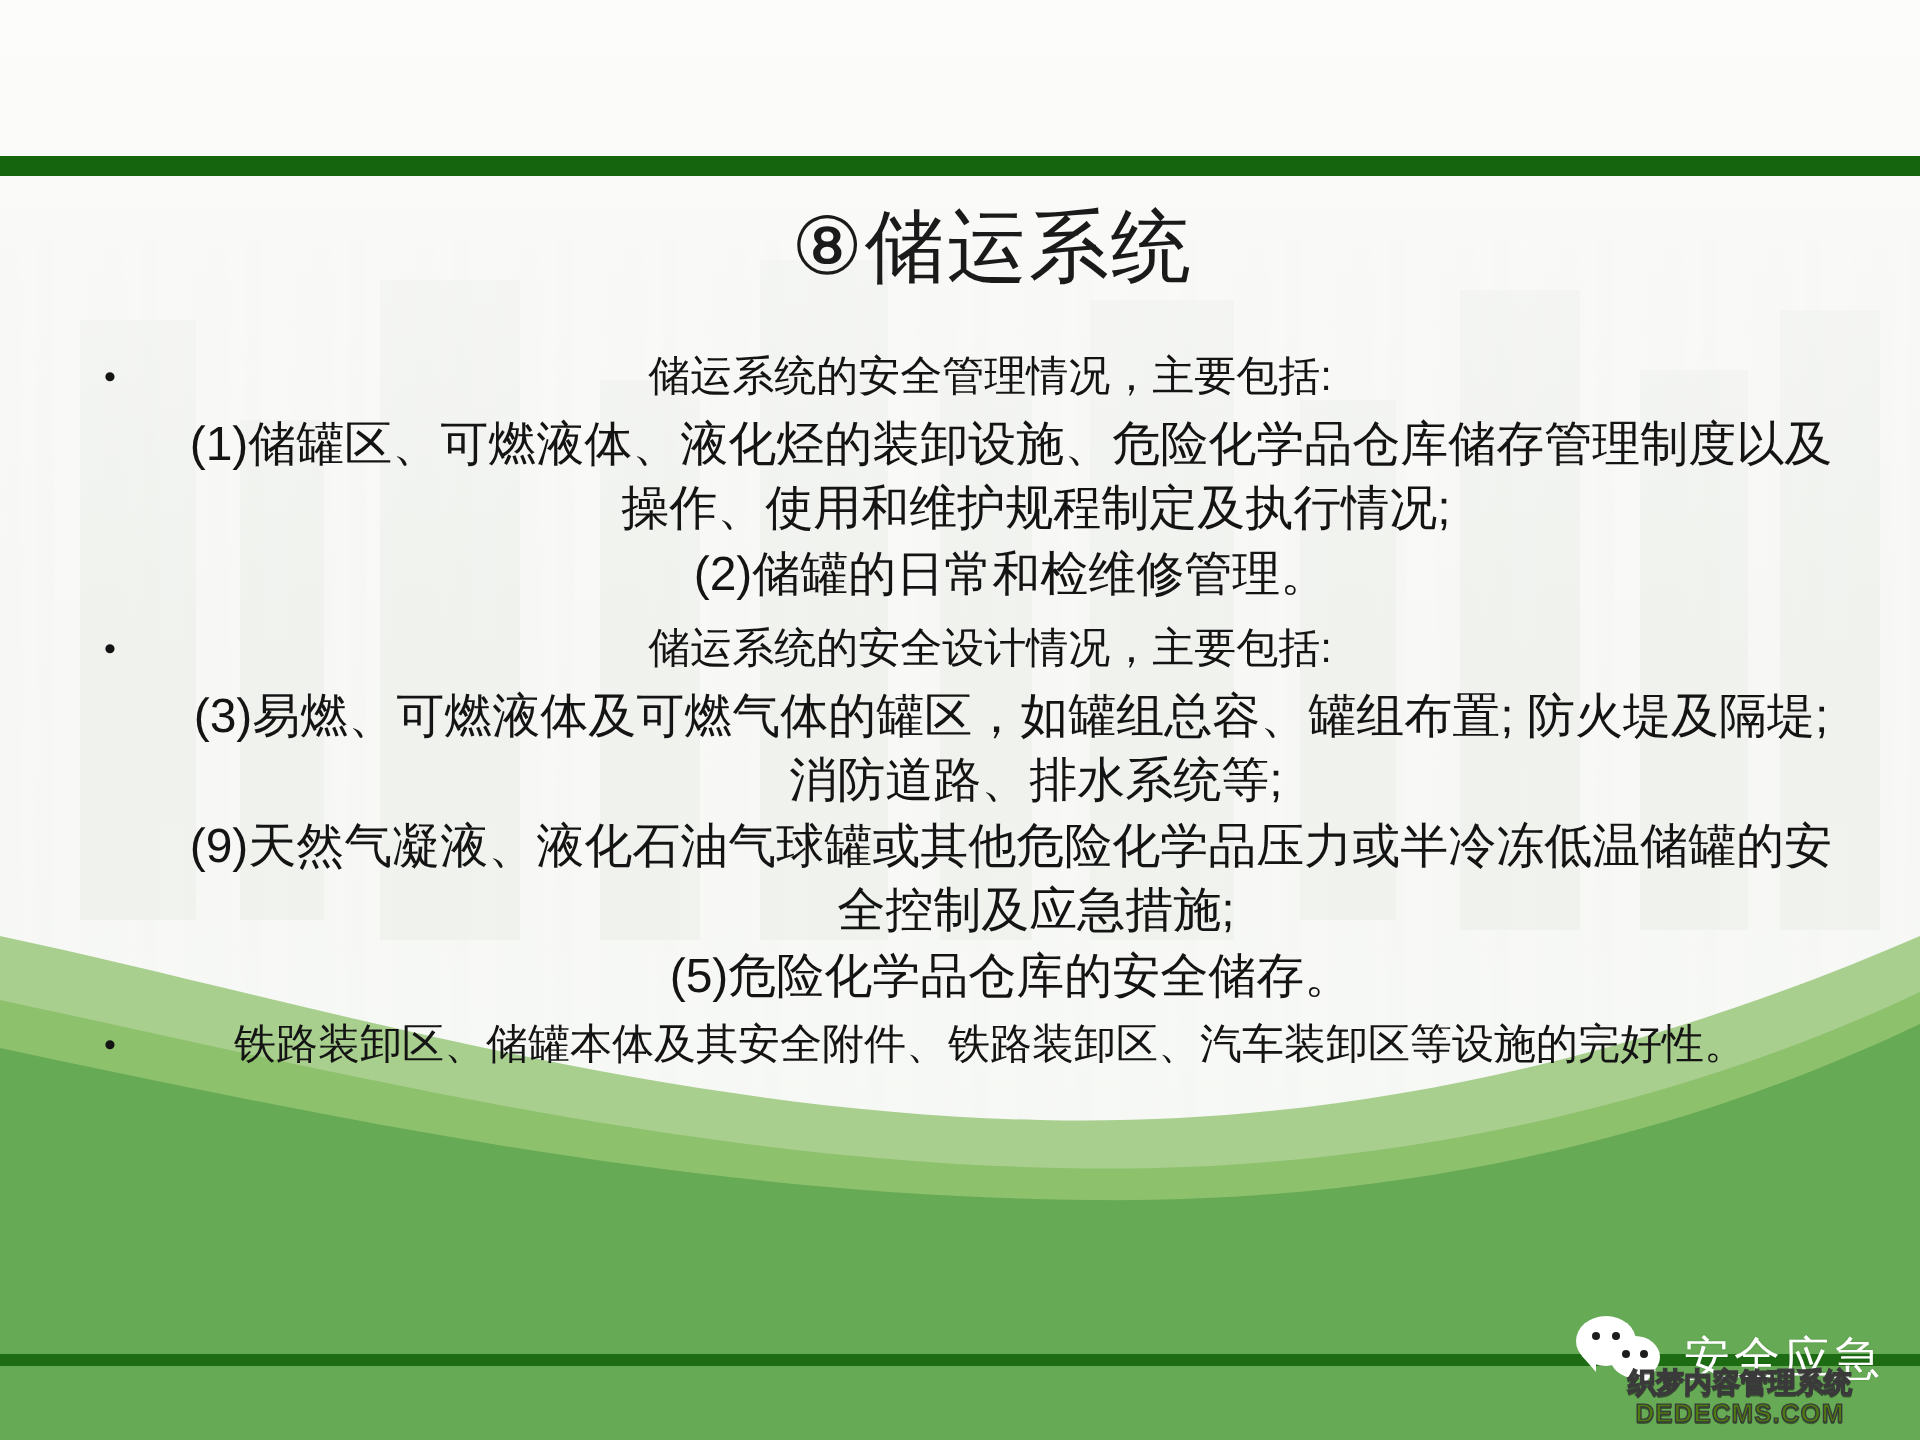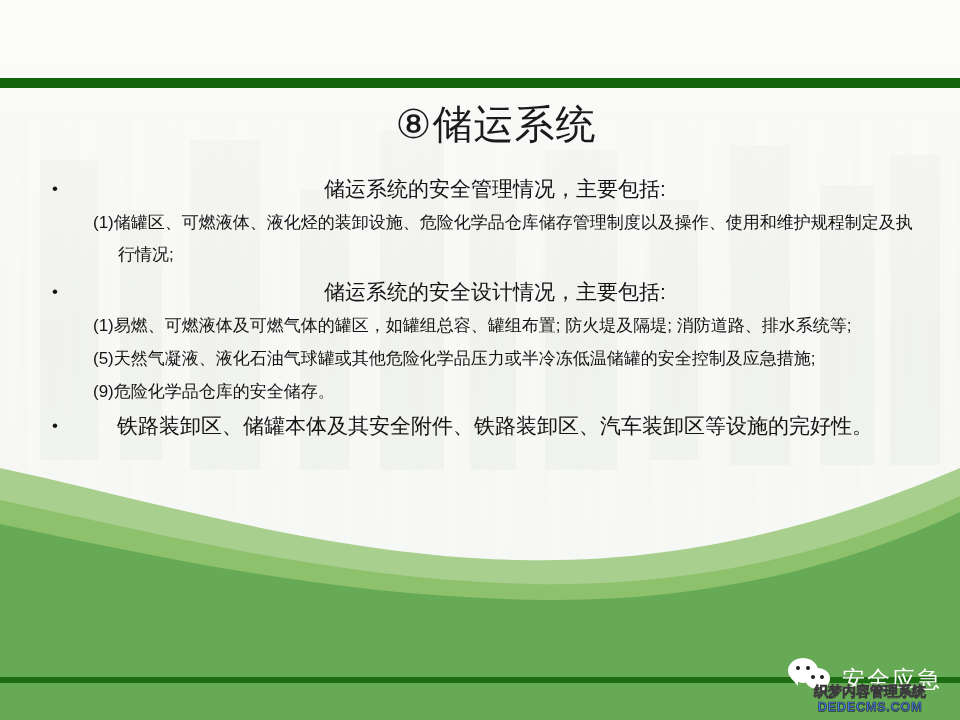--- a/index.html
+++ b/index.html
@@ -97,26 +97,27 @@
   .lvl1 .dot {
     width: 20px;
     flex: 0 0 20px;
     text-align: left;
     font-size: 17px;
     line-height: 33px;
   }
   .lvl1 .txt { flex: 1 1 auto; text-align: center; }
 
   .lvl2 {
-    font-size: 17px;
+    font-size: 24px;
     line-height: 32px;
     margin: 0 0 1px 0;
     padding-left: 41px;
     text-indent: -25px;
     margin-left: 25px;
+    text-align: center;
   }
 
   .spacer { height: 3px; }
 
   
   .wechat {
     position: absolute;
     left: 788px;
     top: 658px;
     display: flex;
@@ -178,21 +179,21 @@
     font-size: 14px;
     font-weight: bold;
     color: #e7e7e7;
     letter-spacing: 0px;
     -webkit-text-stroke: 0.7px #3a3a3a;
     text-shadow: 0 1px 0 rgba(0,0,0,.45);
   }
   .watermark .en {
     font-size: 13px;
     font-weight: bold;
-    color: #3b82f6;
+    color: #4d7c0f;
     letter-spacing: 0.5px;
     margin-top: 2px;
     -webkit-text-stroke: 0.7px #3a3a3a;
     text-shadow: 0 1px 0 rgba(0,0,0,.45);
   }
 </style>
 </head>
 <body>
 
 <div class="slide">
@@ -231,30 +232,31 @@
 
   <div class="title">⑧储运系统</div>
 
   <div class="body">
 
     <div class="lvl1">
       <span class="dot">•</span>
       <span class="txt">储运系统的安全管理情况，主要包括:</span>
     </div>
     <div class="lvl2">(1)储罐区、可燃液体、液化烃的装卸设施、危险化学品仓库储存管理制度以及操作、使用和维护规程制定及执行情况;</div>
+    <div class="lvl2">(2)储罐的日常和检维修管理。</div>
 
     <div class="spacer"></div>
 
     <div class="lvl1">
       <span class="dot">•</span>
       <span class="txt">储运系统的安全设计情况，主要包括:</span>
     </div>
-    <div class="lvl2">(1)易燃、可燃液体及可燃气体的罐区，如罐组总容、罐组布置; 防火堤及隔堤; 消防道路、排水系统等;</div>
-    <div class="lvl2">(5)天然气凝液、液化石油气球罐或其他危险化学品压力或半冷冻低温储罐的安全控制及应急措施;</div>
-    <div class="lvl2">(9)危险化学品仓库的安全储存。</div>
+    <div class="lvl2">(3)易燃、可燃液体及可燃气体的罐区，如罐组总容、罐组布置; 防火堤及隔堤; 消防道路、排水系统等;</div>
+    <div class="lvl2">(9)天然气凝液、液化石油气球罐或其他危险化学品压力或半冷冻低温储罐的安全控制及应急措施;</div>
+    <div class="lvl2">(5)危险化学品仓库的安全储存。</div>
 
     <div class="lvl1">
       <span class="dot">•</span>
       <span class="txt">铁路装卸区、储罐本体及其安全附件、铁路装卸区、汽车装卸区等设施的完好性。</span>
     </div>
 
   </div>
 
   <div class="wechat">
     <div class="marks">

